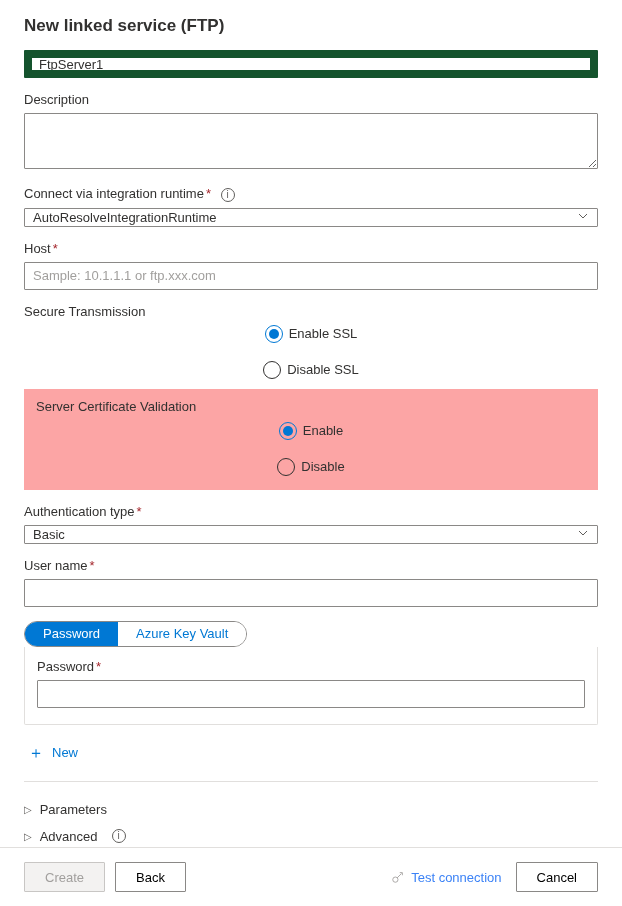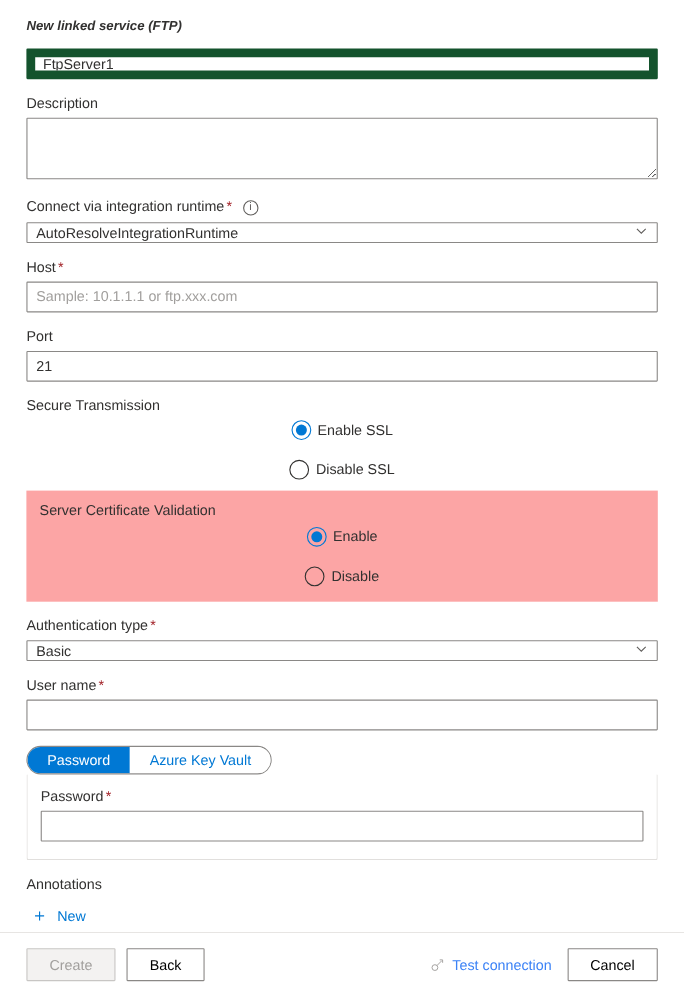--- a/index.html
+++ b/index.html
@@ -5,21 +5,21 @@
   * { box-sizing: border-box; }
   body {
     margin: 0;
     font-family: "Segoe UI", -apple-system, Arial, sans-serif;
     font-size: 13px;
     color: #323130;
     background: #fff;
     width: 622px;
   }
   .panel { padding: 12px 24px 90px 24px; }
-  .page-title { font-size: 12px; font-weight: 600; margin: 4px 0 14px 0; font-style: italic; }
+  .page-title { font-size: 17px; font-weight: 600; margin: 4px 0 14px 0; }
   .field { margin-bottom: 14px; }
   .field-label { display: block; margin-bottom: 6px; color: #323130; }
   .req { color: #a4262c; margin-left: 2px; }
   .text-input, .textarea, .select {
     width: 100%;
     border: 1px solid #8a8886;
     background: #fff;
     font-family: inherit;
     font-size: 13px;
     color: #323130;
@@ -138,24 +138,20 @@
 
   
   <div class="field">
     <label class="field-label">
       <span>Host</span><span class="req">*</span>
     </label>
     <input class="text-input" placeholder="Sample: 10.1.1.1 or ftp.xxx.com" style="">
   </div>
 
   
-  <div class="field">
-    <label class="field-label">Port</label>
-    <input class="text-input" value="21" style="">
-  </div>
 
   
   <div class="field">
     <label class="field-label">Secure Transmission</label>
     <div class="radio-row">
       <div class="radio selected">
         <span class="radio-circle">
             <span class="radio-dot"></span>
           </span>
         <span>Enable SSL</span>
@@ -214,21 +210,20 @@
     </div>
     <div class="pw-box">
       <label class="field-label">
         <span>Password</span><span class="req">*</span>
       </label>
       <input type="password" class="text-input" style="">
     </div>
   </div>
 
   
-  <div class="section-title">Annotations</div>
   <div class="add-new">
     <span class="plus-icon">＋</span>
     <span>New</span>
   </div>
 
   <hr class="divider">
 
   <div class="expander">
     <span class="tri">▷</span>
     <span>Parameters</span>

